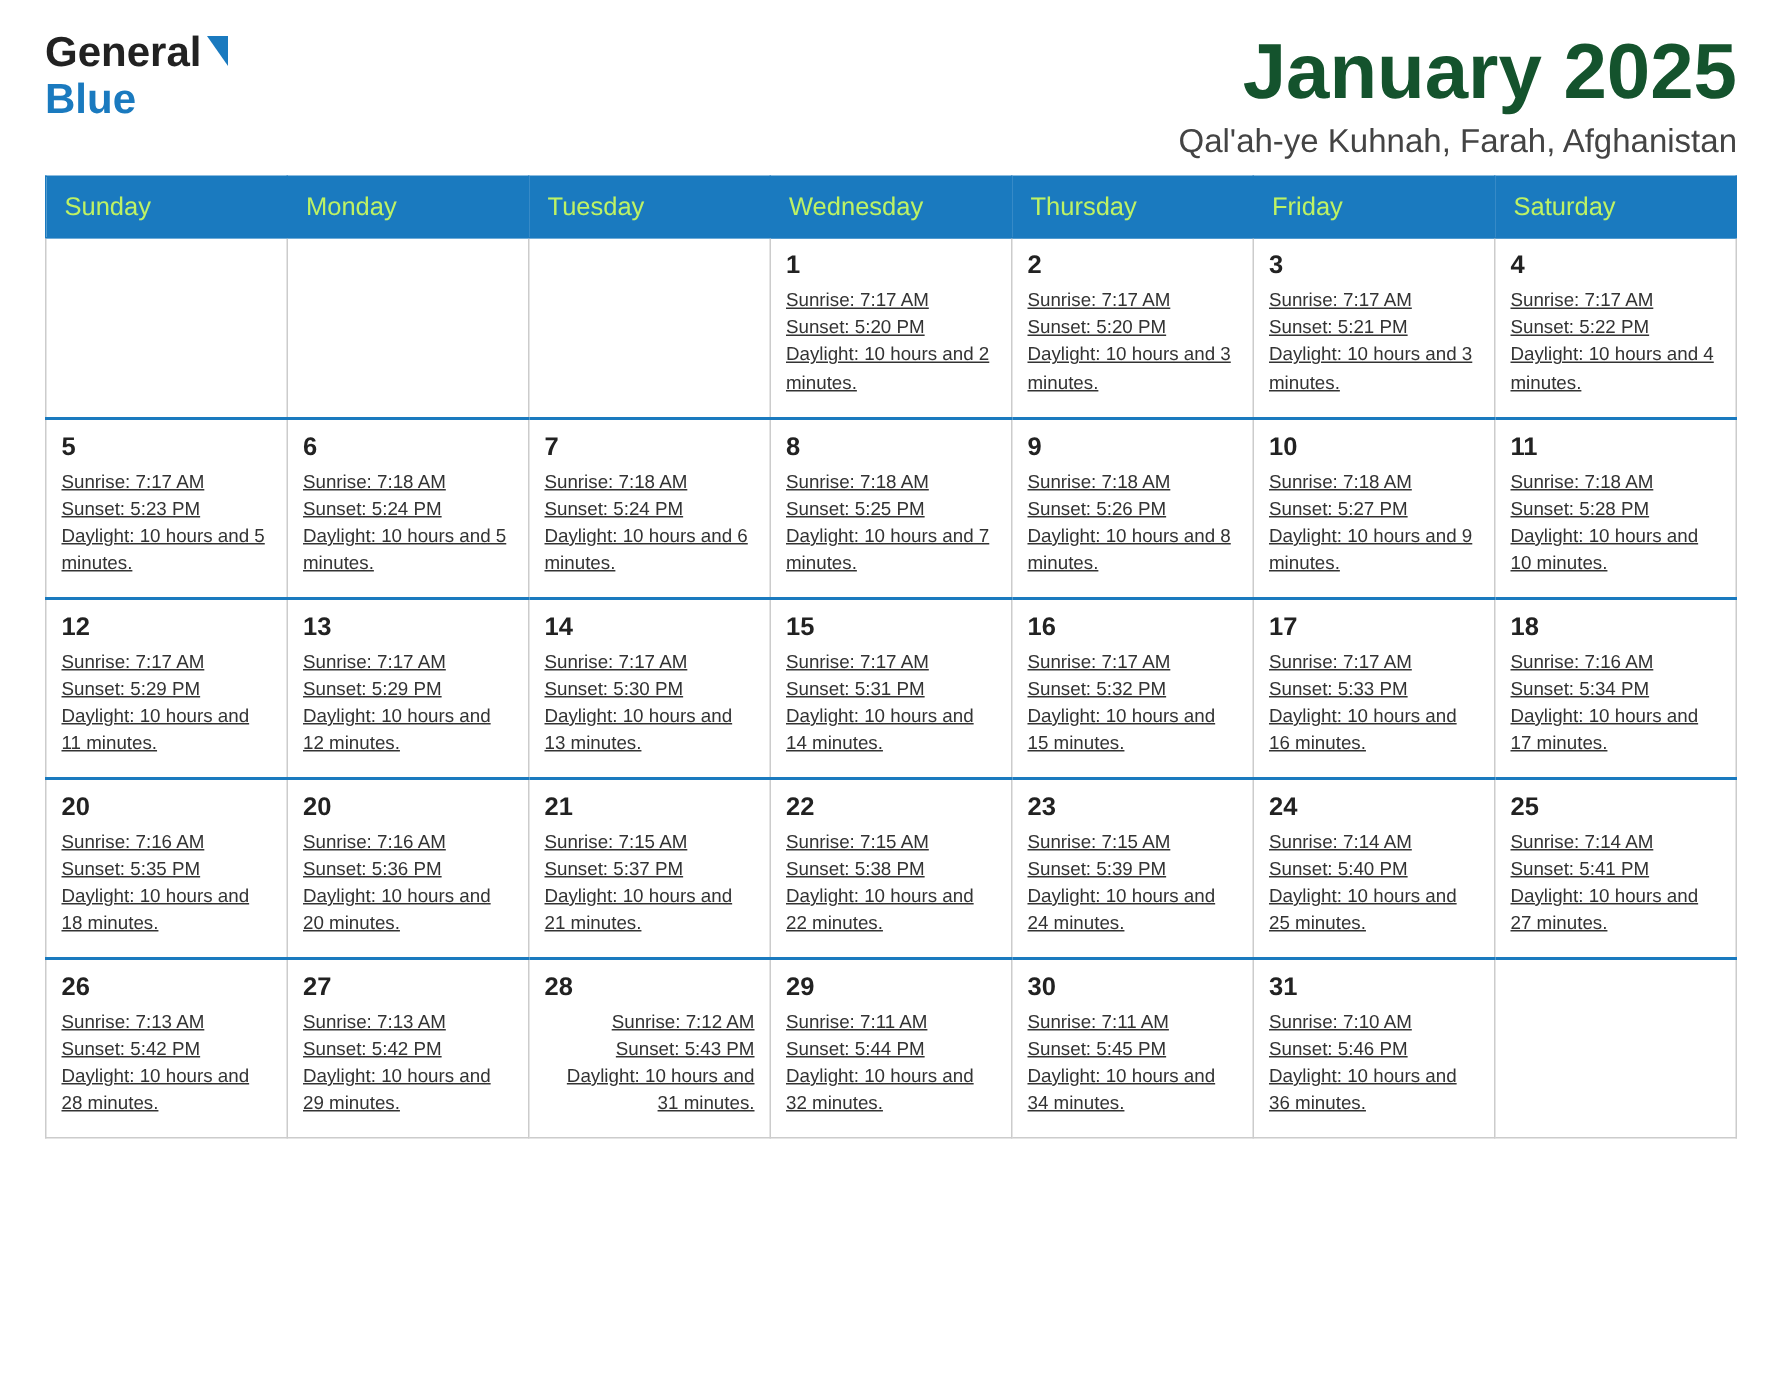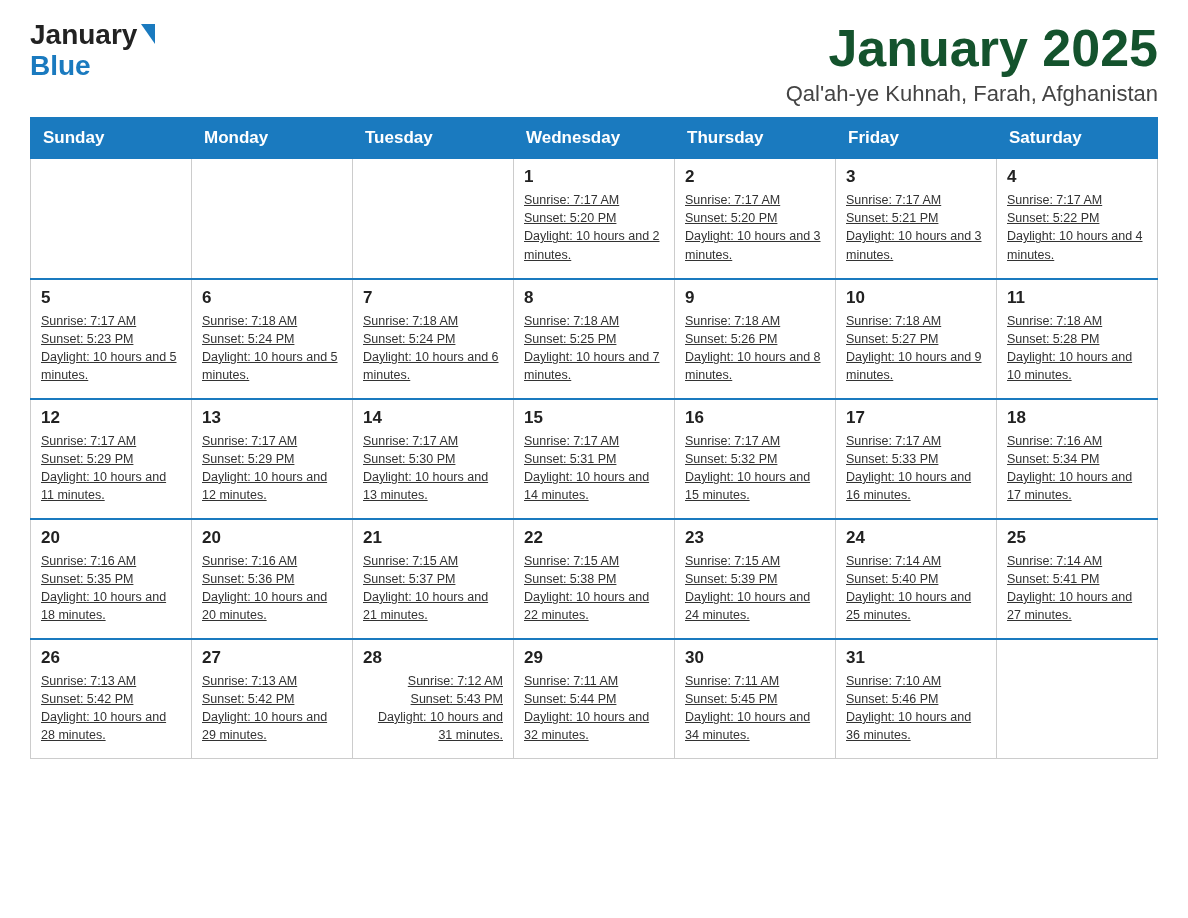--- a/index.html
+++ b/index.html
@@ -61,23 +61,23 @@
       color: #444;
       margin-top: 4px;
     }
     .calendar-table {
       width: 100%;
       border-collapse: collapse;
       margin-top: 10px;
     }
     .calendar-table th {
       background-color: #1a7abf;
-      color: #ffffff;
+      color: #bef264;
       font-size: 17px;
-      font-weight: bold;
+      font-weight: normal;
       padding: 10px 12px;
       text-align: left;
       border: 1px solid #1a7abf;
     }
     .calendar-table td {
       vertical-align: top;
       border: 1px solid #ccc;
       padding: 8px 10px;
       width: 14.28%;
       min-height: 110px;
@@ -101,21 +101,21 @@
     .row-separator td {
       border-top: 2px solid #1a7abf;
     }
   </style>
 </head>
 <body>
 
 <div class="header">
   <div class="logo">
     <div class="logo-row">
-      <span class="logo-text-general">January</span>
+      <span class="logo-text-general">General</span>
       <div class="logo-triangle"></div>
     </div>
     <span class="logo-text-blue">Blue</span>
   </div>
   <div class="title-area">
     <div class="month-title">January 2025</div>
     <div class="location-title">Qal'ah-ye Kuhnah, Farah, Afghanistan</div>
   </div>
 </div>
 

